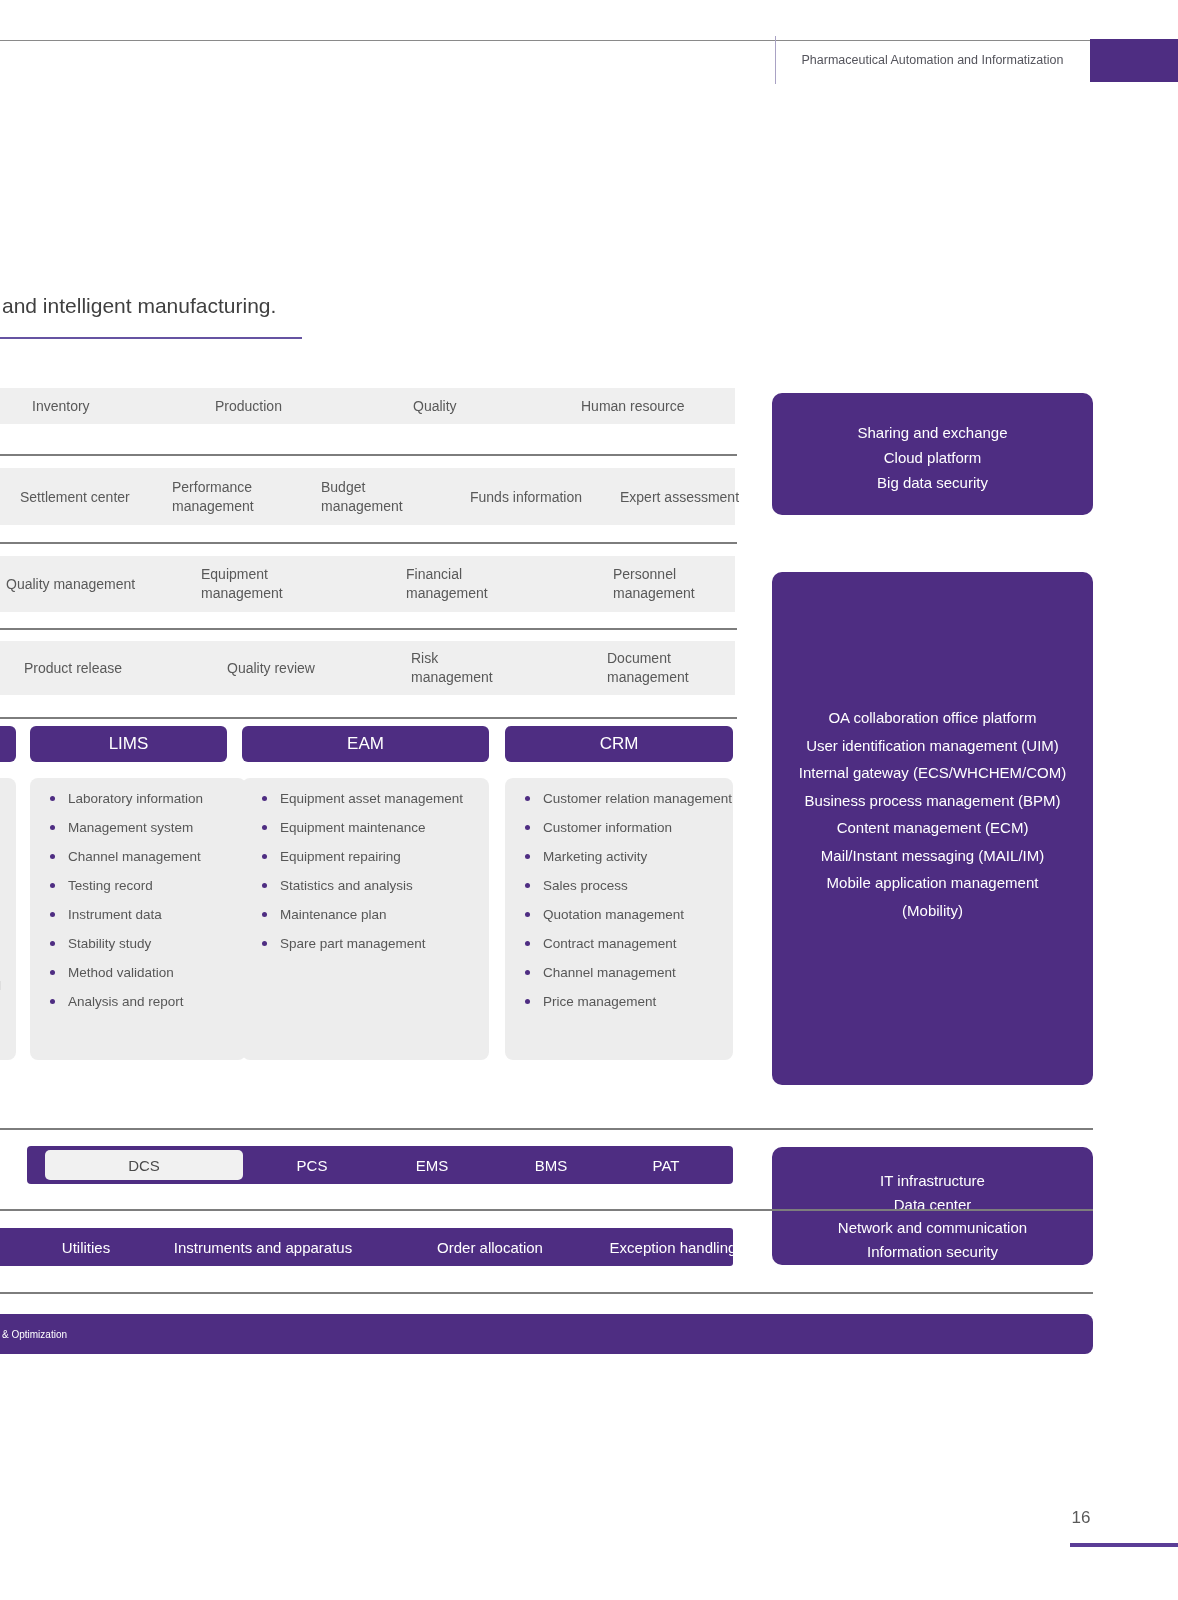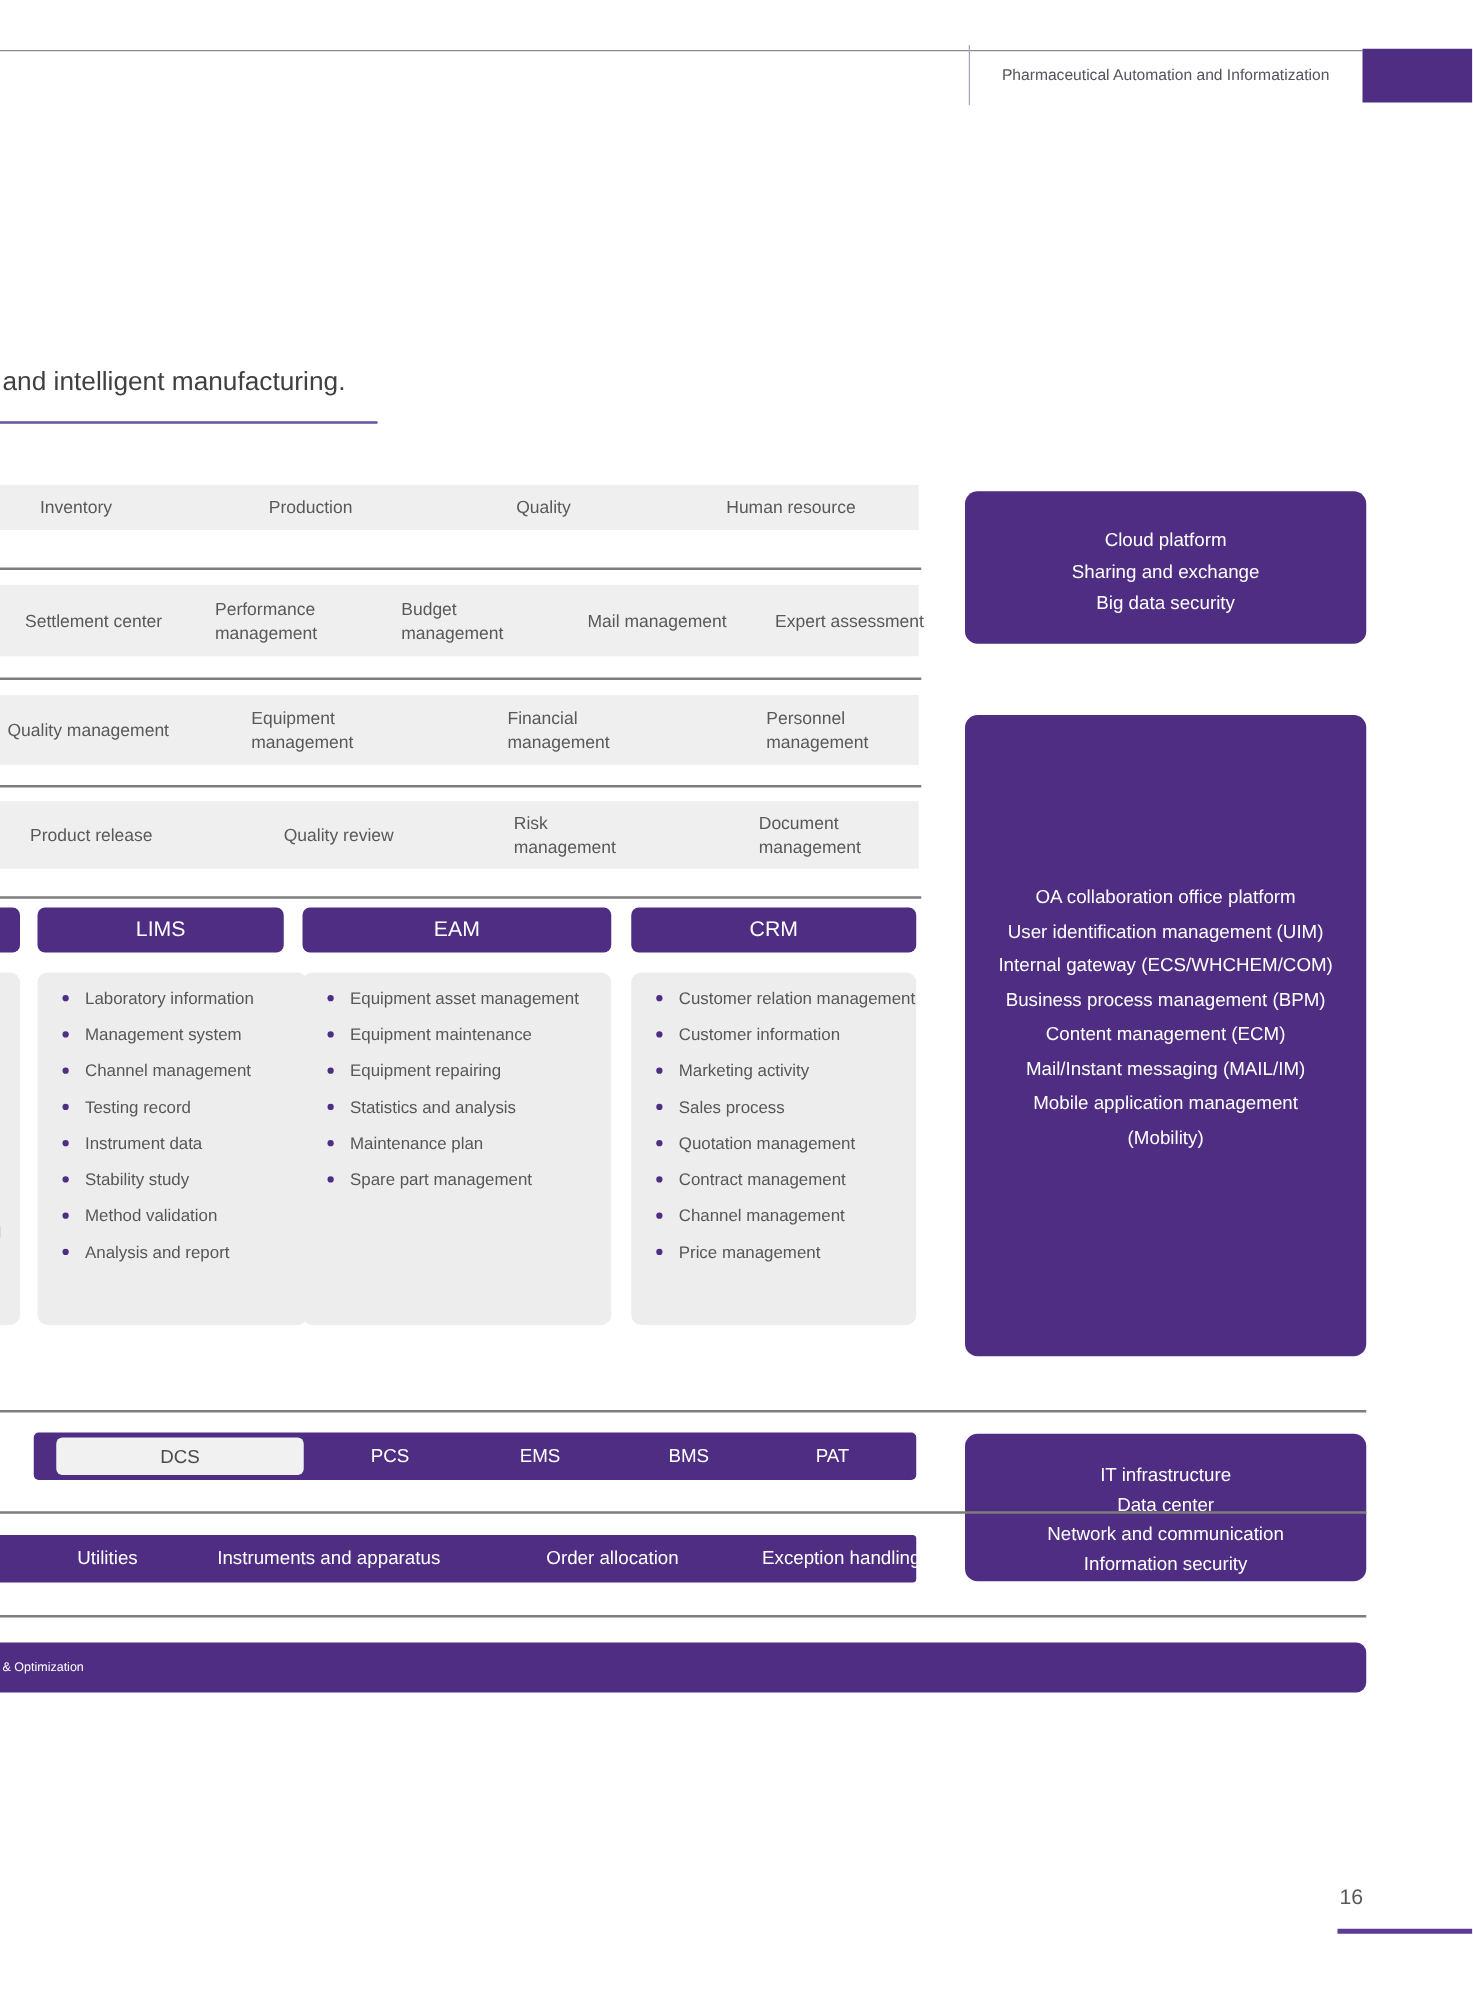--- a/index.html
+++ b/index.html
@@ -76,21 +76,21 @@
     <span class="rlabel nowrap" style="left:215px;">Production</span>
     <span class="rlabel nowrap" style="left:413px;">Quality</span>
     <span class="rlabel nowrap" style="left:581px;">Human resource</span>
   </div>
   <div class="hline" style="top:454px;left:0;width:737px;"></div>
 
   <div class="grow" style="top:468px;height:57px;">
     <span class="rlabel" style="left:20px;width:120px;">Settlement center</span>
     <span class="rlabel" style="left:172px;width:130px;">Performance management</span>
     <span class="rlabel" style="left:321px;width:120px;">Budget management</span>
-    <span class="rlabel" style="left:470px;width:120px;">Mail management</span>
+    <span class="rlabel" style="left:470px;width:120px;">Funds information</span>
     <span class="rlabel" style="left:620px;width:120px;">Expert assessment</span>
   </div>
   <div class="hline" style="top:542px;left:0;width:737px;"></div>
 
   <div class="grow" style="top:556px;height:56px;">
     <span class="rlabel" style="left:6px;width:130px;">Quality management</span>
     <span class="rlabel" style="left:201px;width:130px;">Equipment management</span>
     <span class="rlabel" style="left:406px;width:130px;">Financial management</span>
     <span class="rlabel" style="left:613px;width:130px;">Personnel management</span>
   </div>
@@ -214,22 +214,22 @@
         </li>
         <li>
           <span class="dot"></span>
           <span>Spare part management</span>
         </li>
       </ul>
   </div>
 
   <div class="rpanel" style="top:393px;height:122px;">
     <div class="cloud-lines">
+        <div class="pline">Sharing and exchange</div>
         <div class="pline">Cloud platform</div>
-        <div class="pline">Sharing and exchange</div>
         <div class="pline">Big data security</div>
       </div>
   </div>
   <div class="rpanel" style="top:572px;height:513px;">
     <div class="oa-lines">
         <div class="pline">OA collaboration office platform</div>
         <div class="pline">User identification management (UIM)</div>
         <div class="pline">Internal gateway (ECS/WHCHEM/COM)</div>
         <div class="pline">Business process management (BPM)</div>
         <div class="pline">Content management (ECM)</div>

